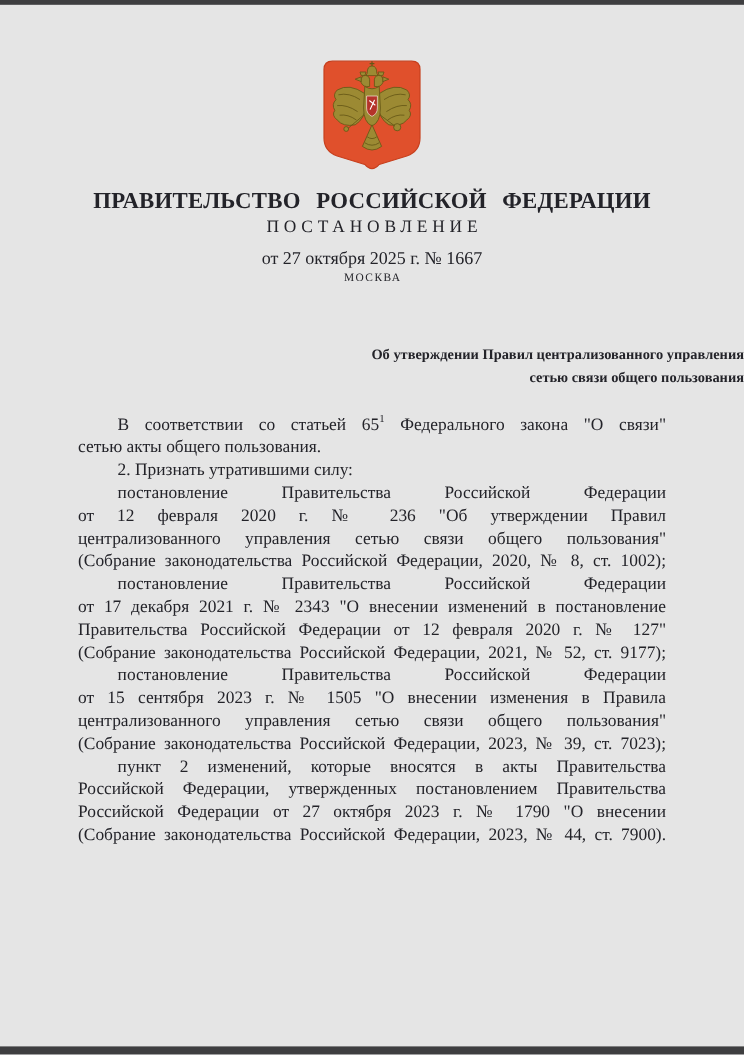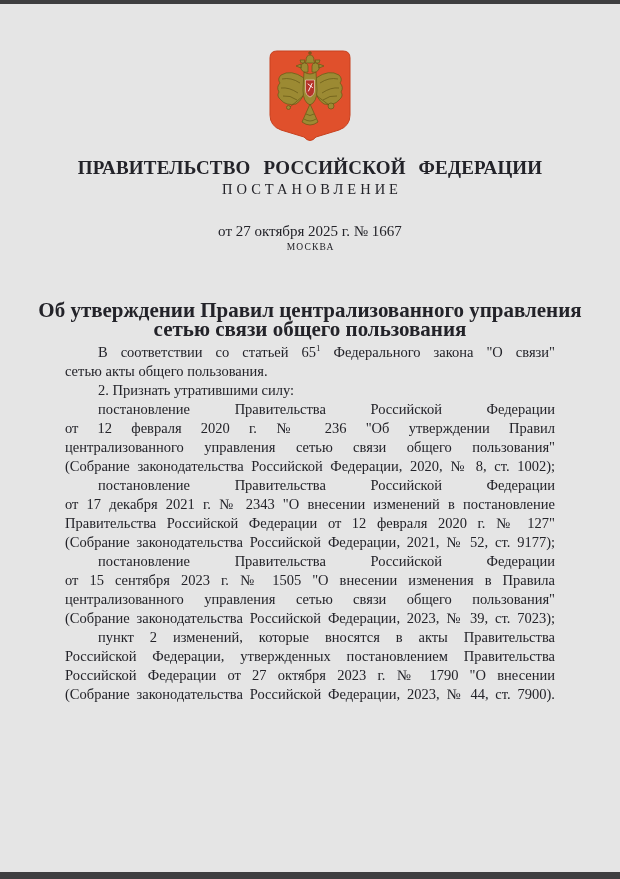--- a/index.html
+++ b/index.html
@@ -26,31 +26,31 @@
   .org {
     margin-top: 14px; text-align: center;
     font-weight: bold; font-size: 19px; line-height: 24px;
     word-spacing: 8px; letter-spacing: 0.2px;
   }
   .doctype {
     text-align: center;
     font-size: 14.5px; line-height: 18px; letter-spacing: 4px;
     text-indent: 4px; 
   }
-  .dateline { margin-top: 24px; text-align: center; font-size: 15px; line-height: 19px; }
+  .dateline { margin-top: 9px; text-align: center; font-size: 15px; line-height: 19px; }
   .city {
     text-align: center;
     font-size: 9.5px; line-height: 12px; letter-spacing: 1.2px; text-indent: 1.2px;
   }
   .title {
-    margin-top: 48px; text-align: center;
-    font-weight: bold; font-size: 21px; line-height: 19px;
+    margin-top: 48px; text-align: right;
+    font-weight: bold; font-size: 12px; line-height: 19px;
   }
   .doc-body {
-    margin: 4px 65px 0 65px;
+    margin: 21px 65px 0 65px;
     font-size: 14.5px; line-height: 19px;
   }
   .bl  { text-align: justify; text-align-last: justify; }
   .bl.last { text-align-last: left; }
   .ind { text-indent: 33px; }
   .b   { font-weight: bold; }
   sup.fn { font-size: 9px; line-height: 0; vertical-align: 6px; }
 </style>
 </head>
 <body>

